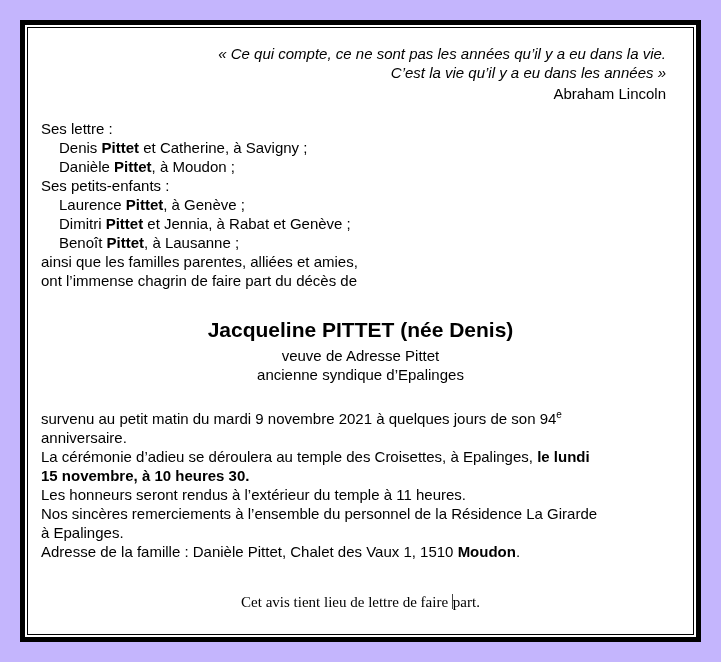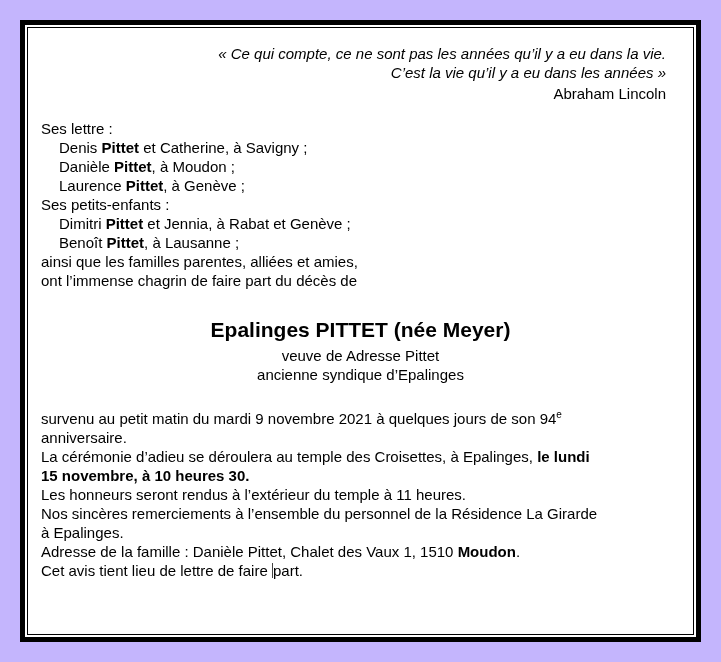--- a/index.html
+++ b/index.html
@@ -54,21 +54,23 @@
   }
   .deceased-subtitle { line-height: 19px; }
   .deceased-subtitle.first { margin-top: 4px; }
   .details-block { margin-top: 25px; }
   sup.ord {
     font-size: 10px;
     vertical-align: super;
     line-height: 0;
   }
   .footer-block {
-    text-align: left;
+    margin-top: 32px;
+    text-align: center;
+    font-family: Liberation Serif, serif;
   }
   .caret {
     display: inline-block;
     width: 1px;
     height: 15px;
     background: #444444;
     vertical-align: -2px;
   }
 </style>
 </head>
@@ -87,39 +89,39 @@
 
         <div class="family-block">
           <div class="family-line">Ses lettre :</div>
 
           <div class="family-line indented">
             <span>Denis </span><b>Pittet</b><span> et Catherine, à Savigny ;</span>
           </div>
           <div class="family-line indented">
             <span>Danièle </span><b>Pittet</b><span>, à Moudon ;</span>
           </div>
+          <div class="family-line">Ses petits-enfants :</div>
+
           <div class="family-line indented">
             <span>Laurence </span><b>Pittet</b><span>, à Genève ;</span>
           </div>
-
-          <div class="family-line">Ses petits-enfants :</div>
 
           <div class="family-line indented">
             <span>Dimitri </span><b>Pittet</b><span> et Jennia, à Rabat et Genève ;</span>
           </div>
           <div class="family-line indented">
             <span>Benoît </span><b>Pittet</b><span>, à Lausanne ;</span>
           </div>
 
           <div class="family-line">ainsi que les familles parentes, alliées et amies,</div>
           <div class="family-line">ont l’immense chagrin de faire part du décès de</div>
         </div>
 
         <div class="deceased-block">
-          <div class="deceased-name">Epalinges PITTET (née Meyer)</div>
+          <div class="deceased-name">Jacqueline PITTET (née Denis)</div>
           <div class="deceased-subtitle first">veuve de Adresse Pittet</div>
           <div class="deceased-subtitle">ancienne syndique d’Epalinges</div>
         </div>
 
         <div class="details-block">
           <div>
             <span>survenu au petit matin du mardi 9 novembre 2021 à quelques jours de son 94</span><sup class="ord">e</sup><br>
             <span>anniversaire.</span>
           </div>
           <div>

